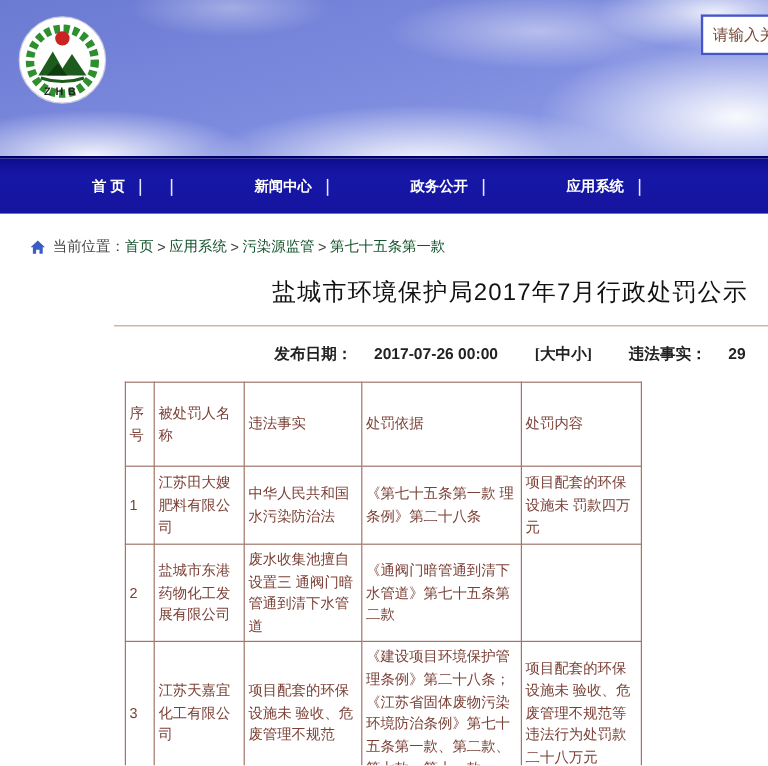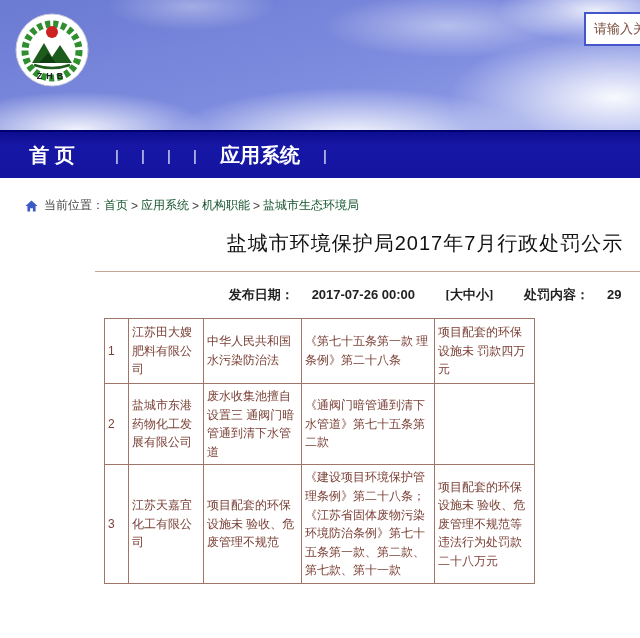--- a/index.html
+++ b/index.html
@@ -38,21 +38,21 @@
   }
 
   
   .nav {
     position:relative; width:100%; height:48px;
     background:linear-gradient(180deg,#0d0d90 0%, #1717a6 30%, #1414a0 100%);
     border-top:2px solid #00006e;
     display:flex; align-items:center; overflow:hidden;
   }
   .nav-item {
-    width:104px; text-align:center; color:#ffffff; font-size:20px;
+    width:104px; text-align:right; color:#ffffff; font-size:12px;
     font-weight:bold; cursor:pointer; white-space:nowrap; flex:0 0 auto;
   }
   .nav-sep { width:26px; text-align:center; color:#e8e8ff; font-size:15px; flex:0 0 auto; }
 
   
   .breadcrumb {
     padding:19px 12px 0 25px; font-size:12px; color:#454545;
     display:flex; align-items:center; white-space:nowrap;
   }
   .home-icon { margin-right:6px; display:inline-block; }
@@ -103,58 +103,67 @@
       <path d="M19 52 Q37 58 55 52" fill="none" stroke="#1e5c1e" stroke-width="2.5"></path>
       <text x="37" y="66" text-anchor="middle" font-size="9" font-weight="bold" letter-spacing="4" fill="#222222">ZHB</text>
     </svg>
     <input class="search-box" type="text" value="请输入关键..." style="">
   </div>
 
   <div class="nav">
     <div class="nav-item">首 页</div>
     <div class="nav-sep">|</div>
     <div class="nav-sep">|</div>
+    <div class="nav-item">新闻中心</div>
     <div class="nav-sep">|</div>
+    <div class="nav-item">政务公开</div>
     <div class="nav-sep">|</div>
     <div class="nav-item">应用系统</div>
     <div class="nav-sep">|</div>
   </div>
 
   <div class="breadcrumb">
     <svg class="home-icon" width="13" height="12" viewBox="0 0 13 12">
       <path d="M6.5 0.5 L12.5 6 H10.6 V11.5 H7.9 V8.2 H5.1 V11.5 H2.4 V6 H0.5 Z" fill="#3b5cc4"></path>
     </svg>
     <span>当前位置：</span>
     <span class="crumb">首页</span>
     <span class="crumb-sep">&gt;</span>
     <span class="crumb">应用系统</span>
     <span class="crumb-sep">&gt;</span>
-    <span class="crumb">机构职能</span>
+    <span class="crumb">污染源监管</span>
     <span class="crumb-sep">&gt;</span>
-    <span class="crumb">盐城市生态环境局</span>
+    <span class="crumb">第七十五条第一款</span>
   </div>
 
   <div class="article">
     <div class="article-title">盐城市环境保护局2017年7月行政处罚公示</div>
     <hr class="title-rule">
     <div class="article-meta">
       <span><span>发布日期：</span><span>2017-07-26 00:00</span></span>
       <span class="font-size-control">[大中小]</span>
-      <span><span>处罚内容：</span><span>29</span></span>
+      <span><span>违法事实：</span><span>29</span></span>
     </div>
 
     <table class="penalty">
       <colgroup>
         <col style="width:24px">
           <col style="width:75px">
           <col style="width:98px">
         <col style="width:133px">
           <col style="width:100px">
       </colgroup>
       <tbody>
+          <tr class="hdr">
+        <th>序号</th>
+        <th>被处罚人名称</th>
+        <th>违法事实</th>
+        <th>处罚依据</th>
+        <th>处罚内容</th>
+      </tr>
       <tr class="row-1">
         <td>1</td>
         <td>江苏田大嫂肥料有限公司</td>
         <td>中华人民共和国水污染防治法</td>
         <td>《第七十五条第一款 理条例》第二十八条</td>
         <td>项目配套的环保设施未 罚款四万元</td>
       </tr>
       <tr class="row-2">
         <td>2</td>
         <td>盐城市东港药物化工发展有限公司</td>

